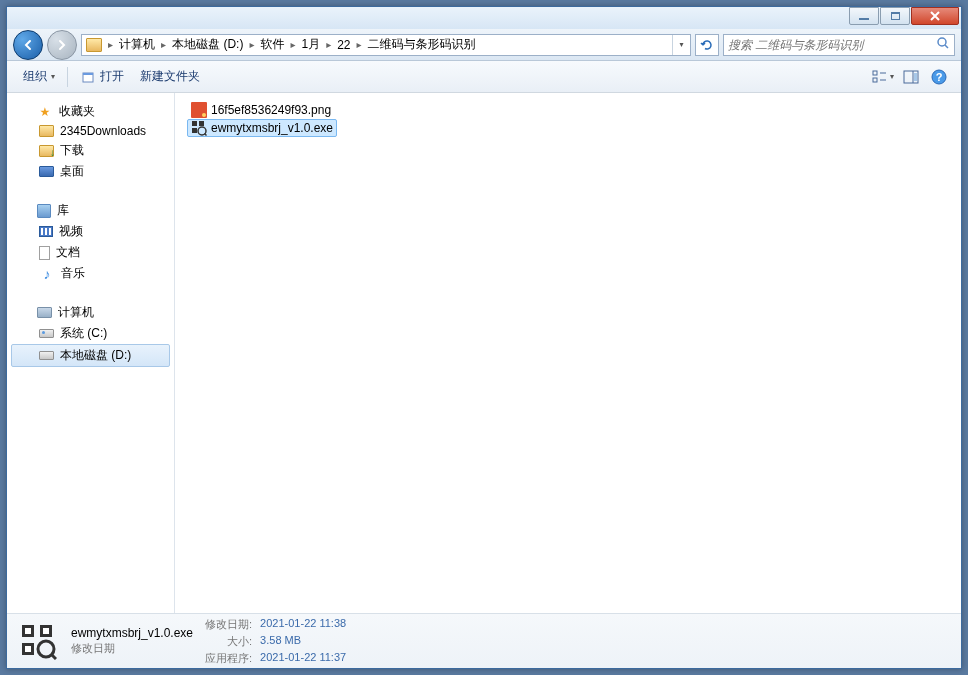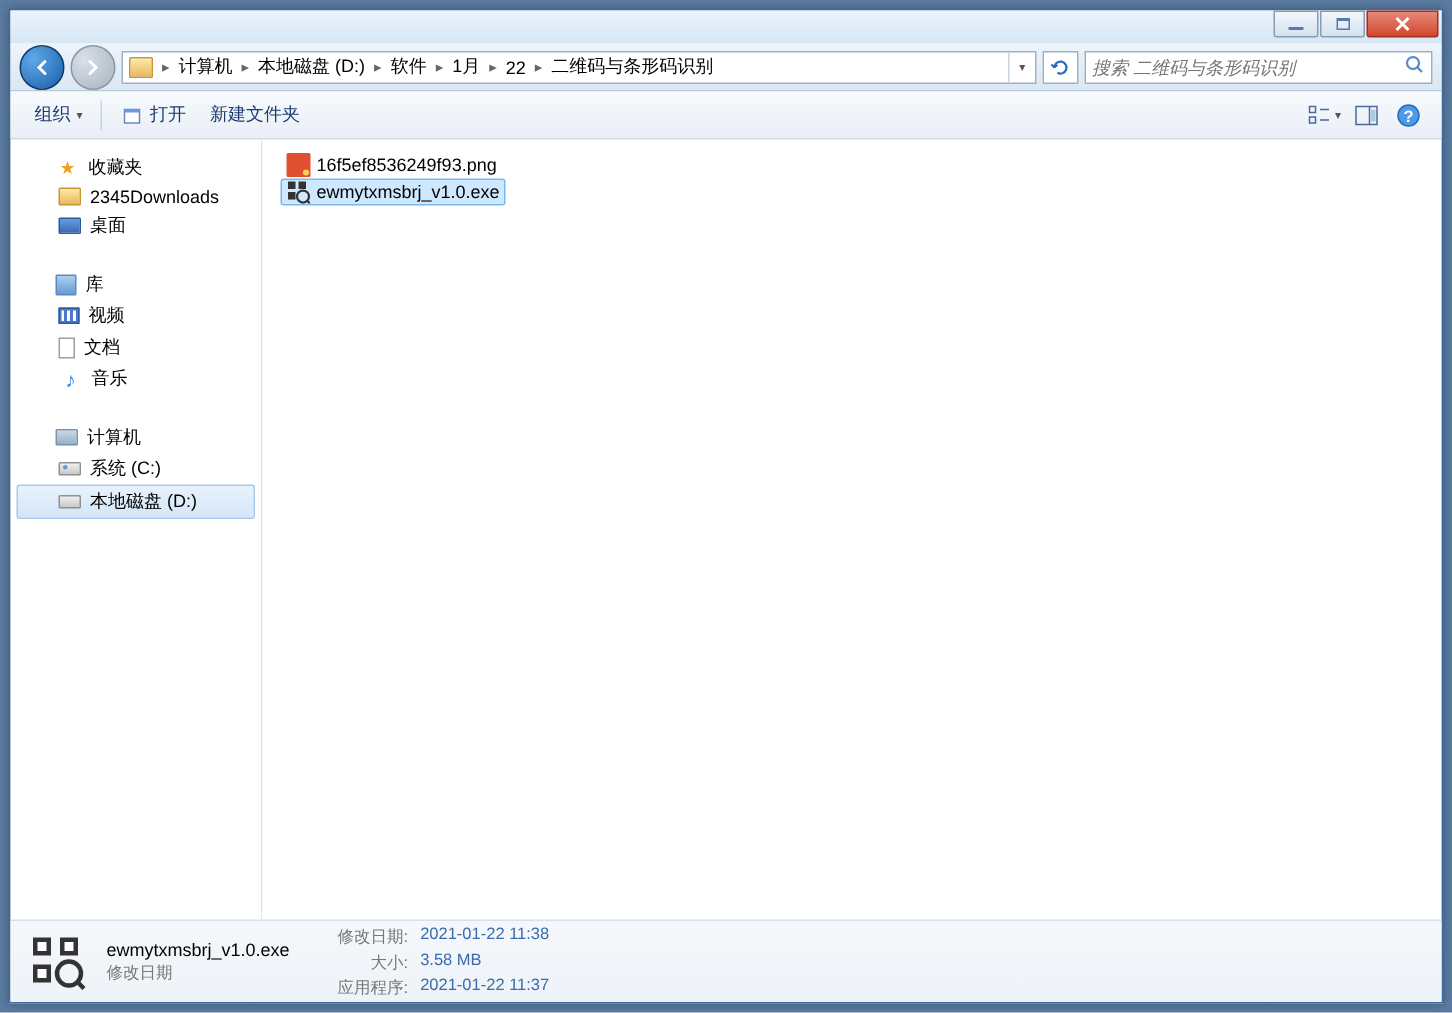--- a/index.html
+++ b/index.html
@@ -65,21 +65,21 @@
 .ico-png{background:#e05030;width:14px;height:12px;border-radius:1px;position:relative;}
 .ico-png::after{content:"";position:absolute;right:1px;bottom:1px;width:4px;height:4px;background:#ffd060;border-radius:50%;}
 .ico-exe{width:16px;height:16px;position:relative;}
 .ico-exe svg{width:16px;height:16px;}
 .detailpane{height:55px;background:linear-gradient(#f5f8fb,#eef3f8);border-top:1px solid #d8e0e8;display:flex;align-items:center;padding:4px 10px;gap:12px;}
 .detailicon{width:42px;height:42px;display:flex;align-items:center;justify-content:center;}
 .detailicon svg{width:38px;height:38px;}
 .detailtext{display:flex;flex-direction:column;gap:1px;font-size:11px;}
 .detailname{font-size:12px;}
 .detailtype{color:#777;}
-.detailmeta{display:grid;grid-template-columns:auto auto;column-gap:8px;row-gap:2px;font-size:11px;margin-left:20px;}
+.detailmeta{display:grid;grid-template-columns:auto auto;column-gap:8px;row-gap:2px;font-size:11px;}
 .detailmeta .lbl{color:#777;text-align:right;}
 .detailmeta .val{color:#3a6aaa;}
 </style>
 </head>
 <body>
 
 <div class="window">
 
   <div class="titlebar">
     <div class="titlebtn minbtn">
@@ -188,20 +188,24 @@
     <div class="sidebar">
       <div class="navgroup">
         <div class="navhead">
           <span class="nav-arrow"></span>
           <span class="ico ico-fav">★</span>
           <span>收藏夹</span>
         </div>
         <div class="navitem">
           <span class="ico ico-folder"></span>
           <span>2345Downloads</span>
+        </div>
+        <div class="navitem">
+          <span class="ico ico-folder dl"></span>
+          <span>下载</span>
         </div>
         <div class="navitem">
           <span class="ico ico-desktop"></span>
           <span>桌面</span>
         </div>
       </div>
       <div class="navgroup">
         <div class="navhead">
           <span class="nav-arrow"></span>
           <span class="ico ico-lib"></span>

